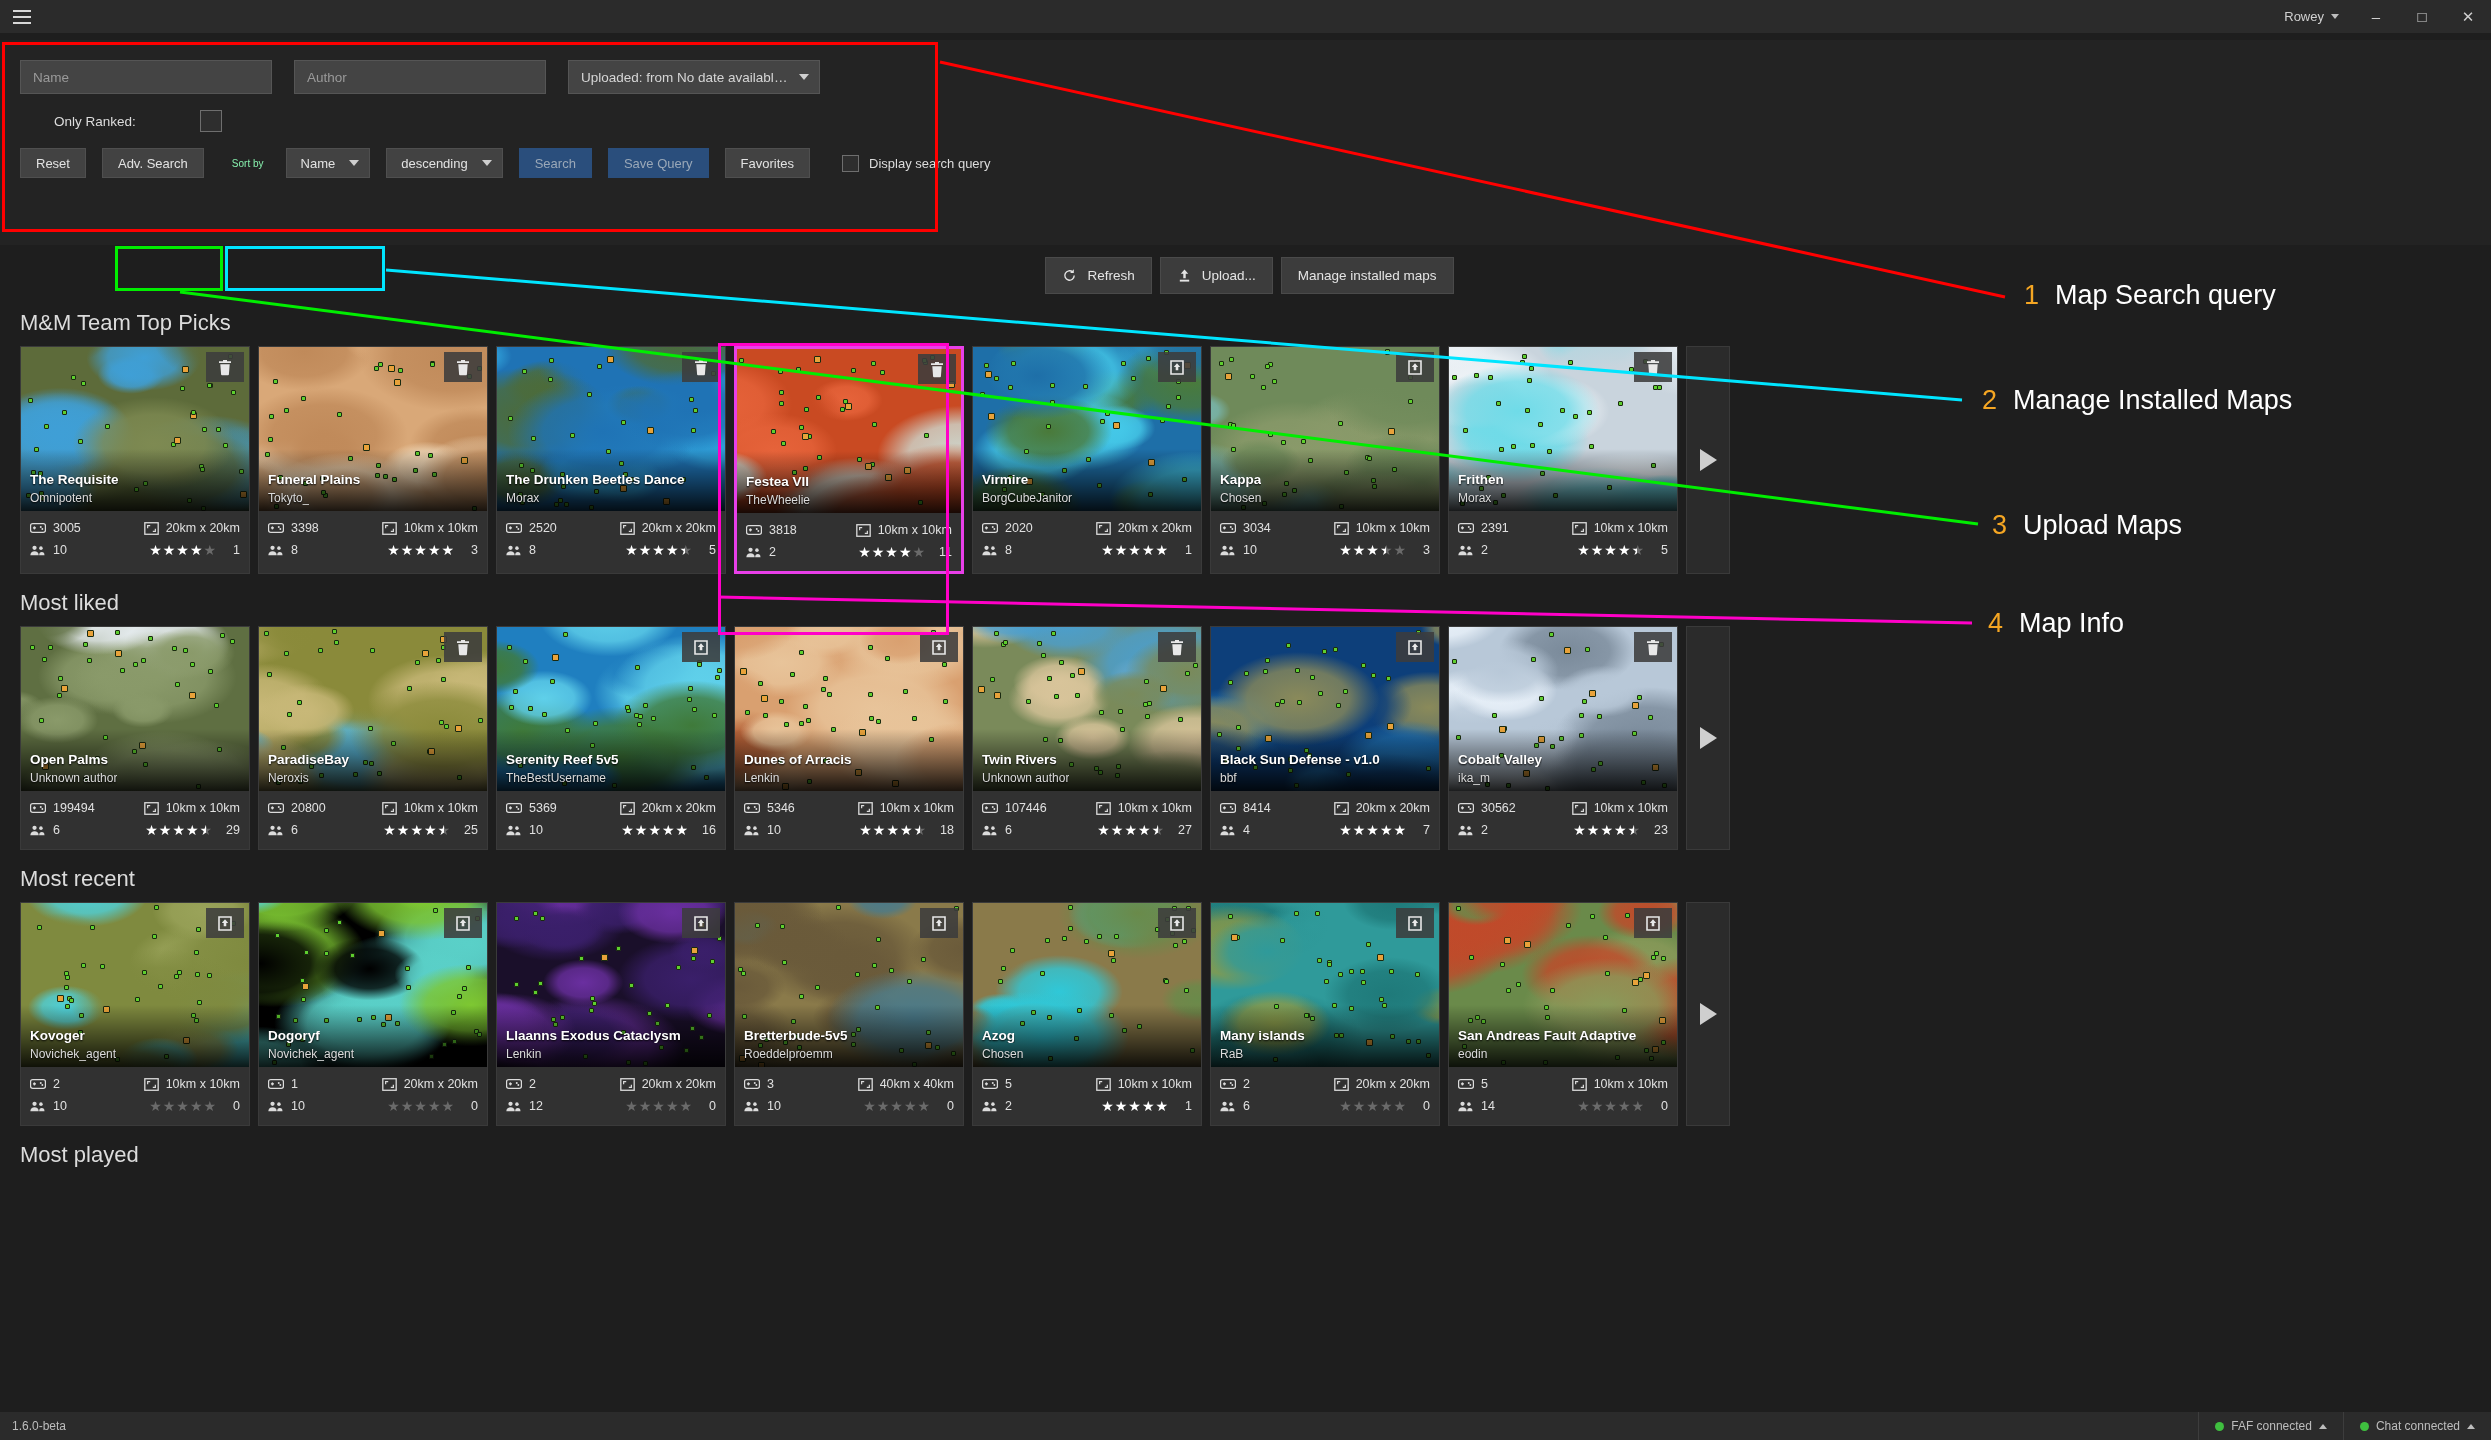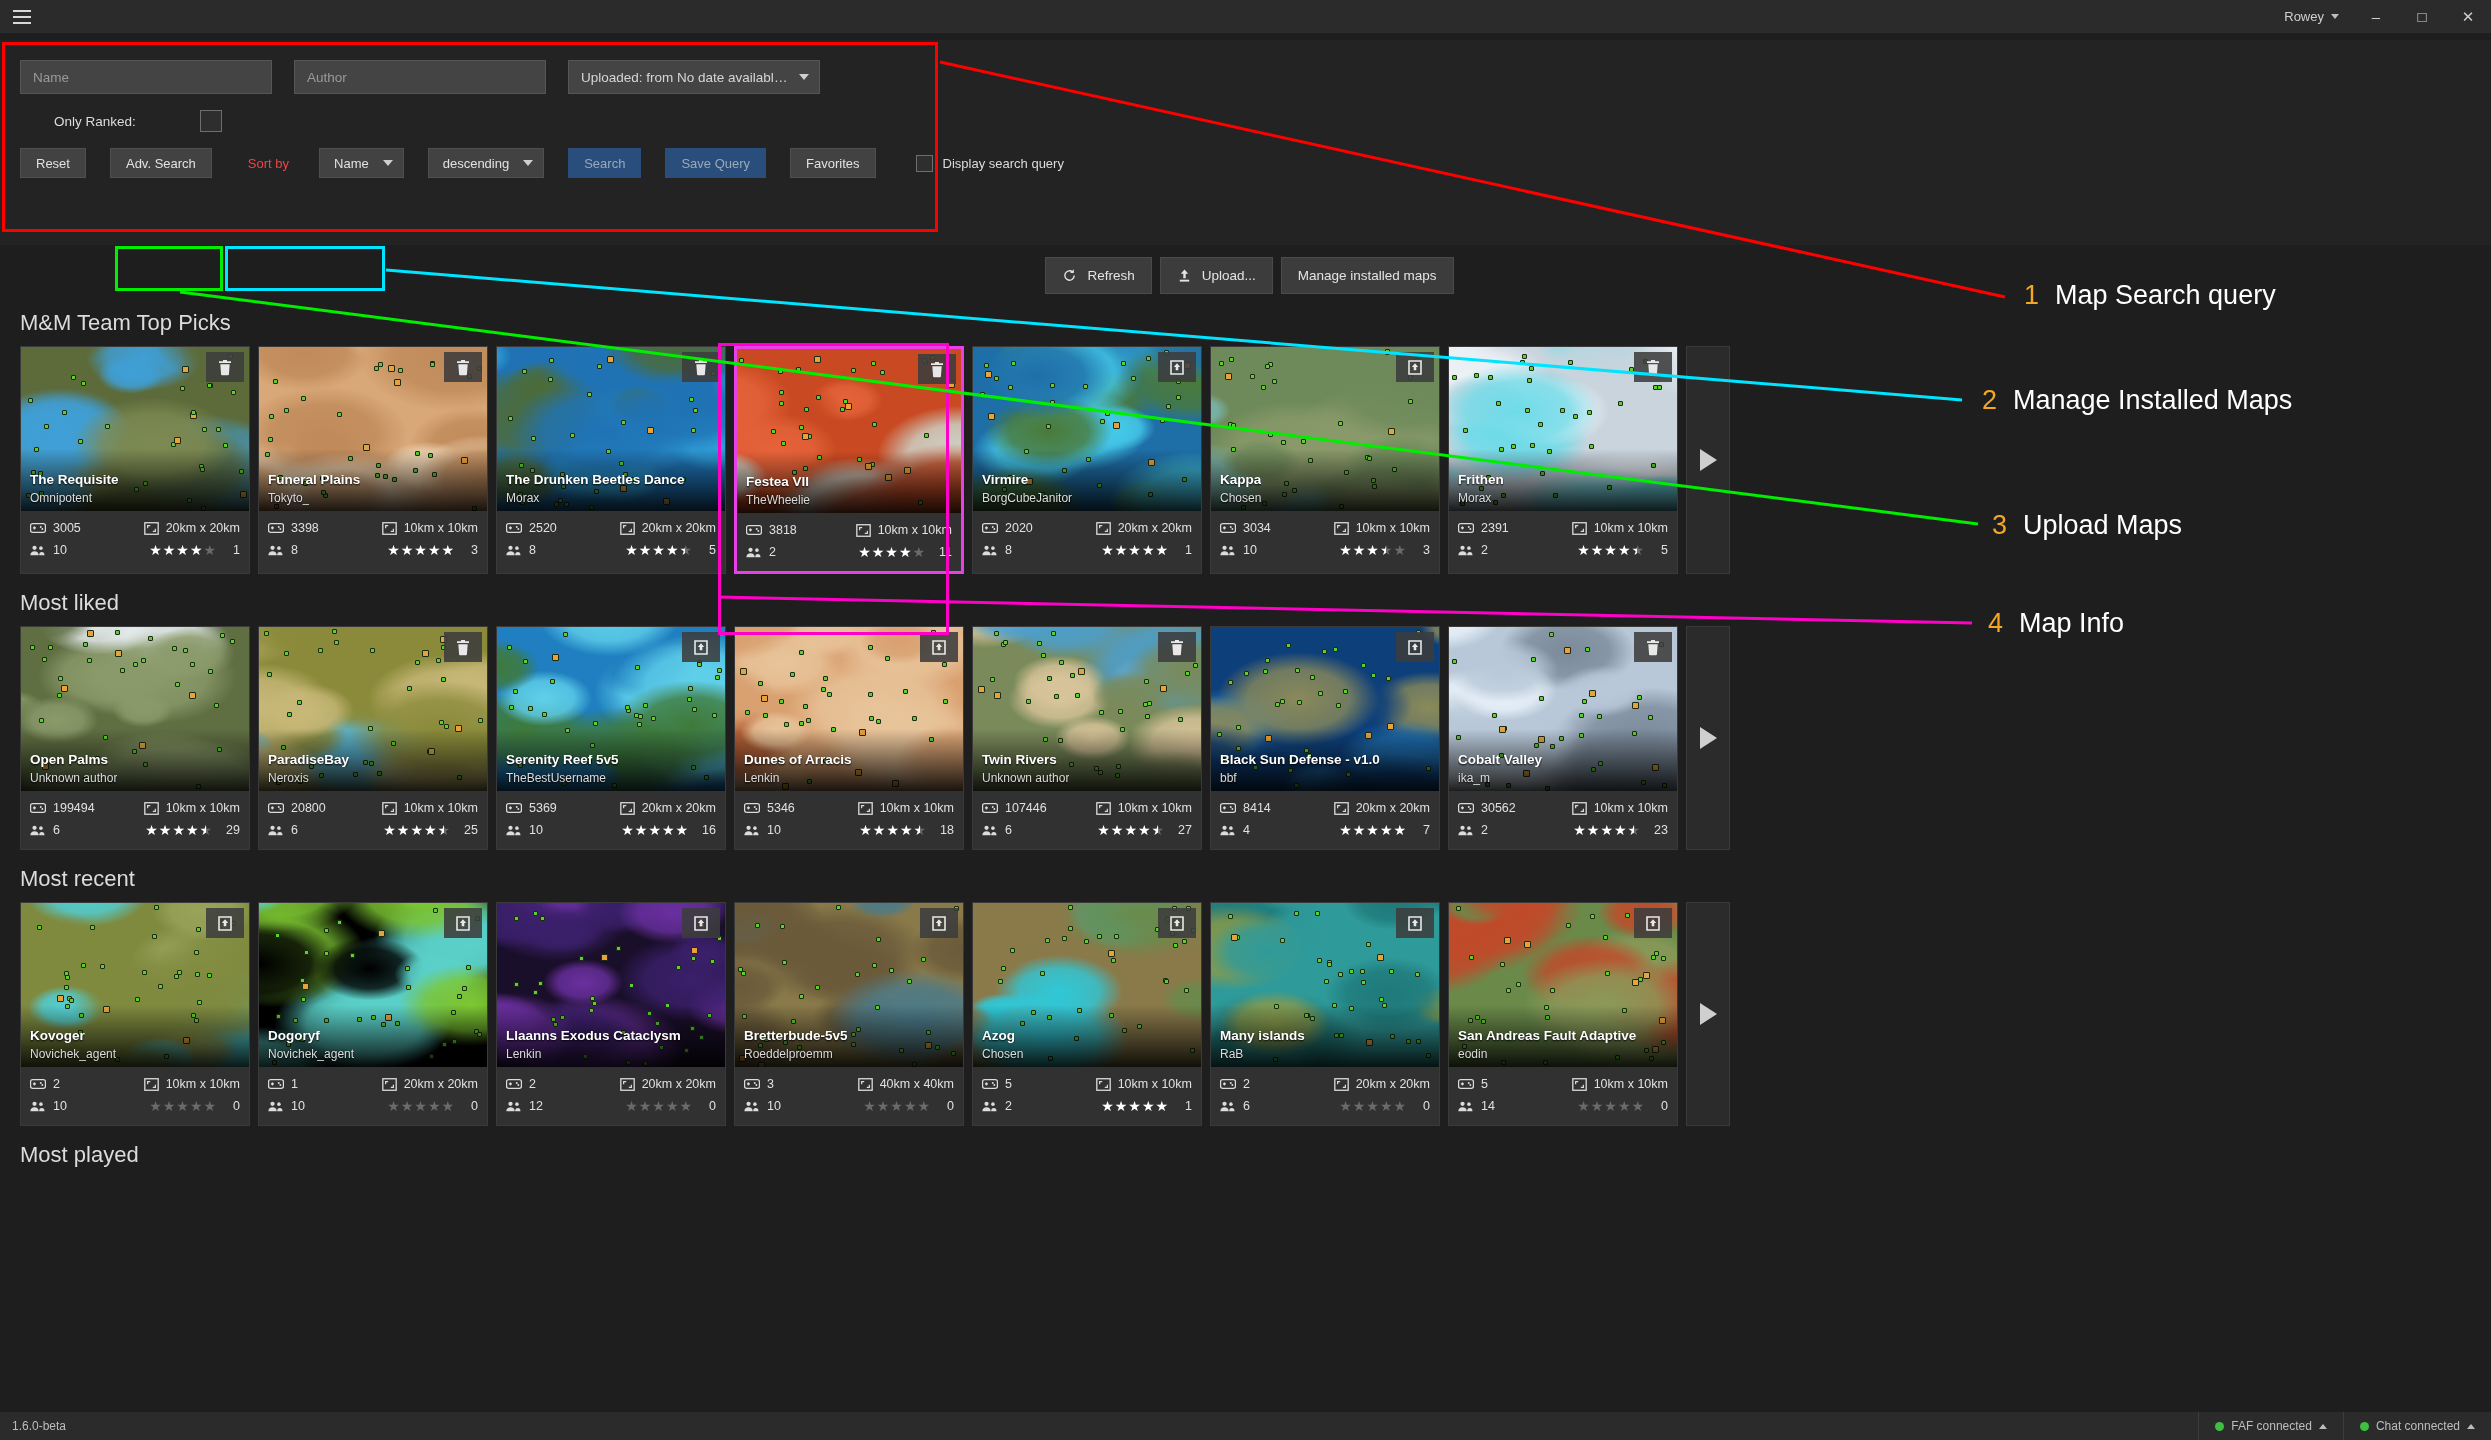--- a/index.html
+++ b/index.html
@@ -74,29 +74,29 @@
     flex: none; margin-left: 8px;
   }
   .ranked-row {
     display: flex; align-items: center; padding-left: 54px; padding-top: 16px; gap: 64px;
   }
   .ranked-lbl { font-size: 13.5px; color: #dcdcdc; }
   .chk {
     width: 22px; height: 22px; border: 1px solid #6e6e6e; background: #2e2e2e; cursor: pointer;
   }
   .btn-row {
-    display: flex; align-items: center; gap: 24px; padding-left: 20px; padding-top: 16px;
+    display: flex; align-items: center; gap: 16px; padding-left: 20px; padding-top: 16px;
   }
   .btn {
     height: 30px; background: #424242; border: 1px solid #4f4f4f; color: #e2e2e2;
     font-size: 13px; display: flex; align-items: center; justify-content: center;
     padding: 0 15px; cursor: pointer; white-space: nowrap;
   }
   .btn.primary { background: #2a4e7c; border-color:#2a4e7c; color:#9aa8b8; }
-  .sortby-lbl { font-size: 13px; color: #ef4444; padding: 0 6px 0 12px; }
+  .sortby-lbl { font-size: 10px; color: #86efac; padding: 0 6px 0 12px; }
   .combo-sm {
     height: 30px; background: #424242; border: 1px solid #4f4f4f; color: #e2e2e2;
     font-size: 13px; display: flex; align-items: center; gap: 14px;
     padding: 0 10px 0 14px; cursor: pointer;
   }
   .disp-q { display:flex; align-items:center; gap: 10px; margin-left: 16px; }
   .chk-sm { width: 17px; height: 17px; border: 1px solid #6e6e6e; background: #2e2e2e; cursor:pointer; }
   .disp-q span { font-size: 13px; color: #dcdcdc; }
 
   

